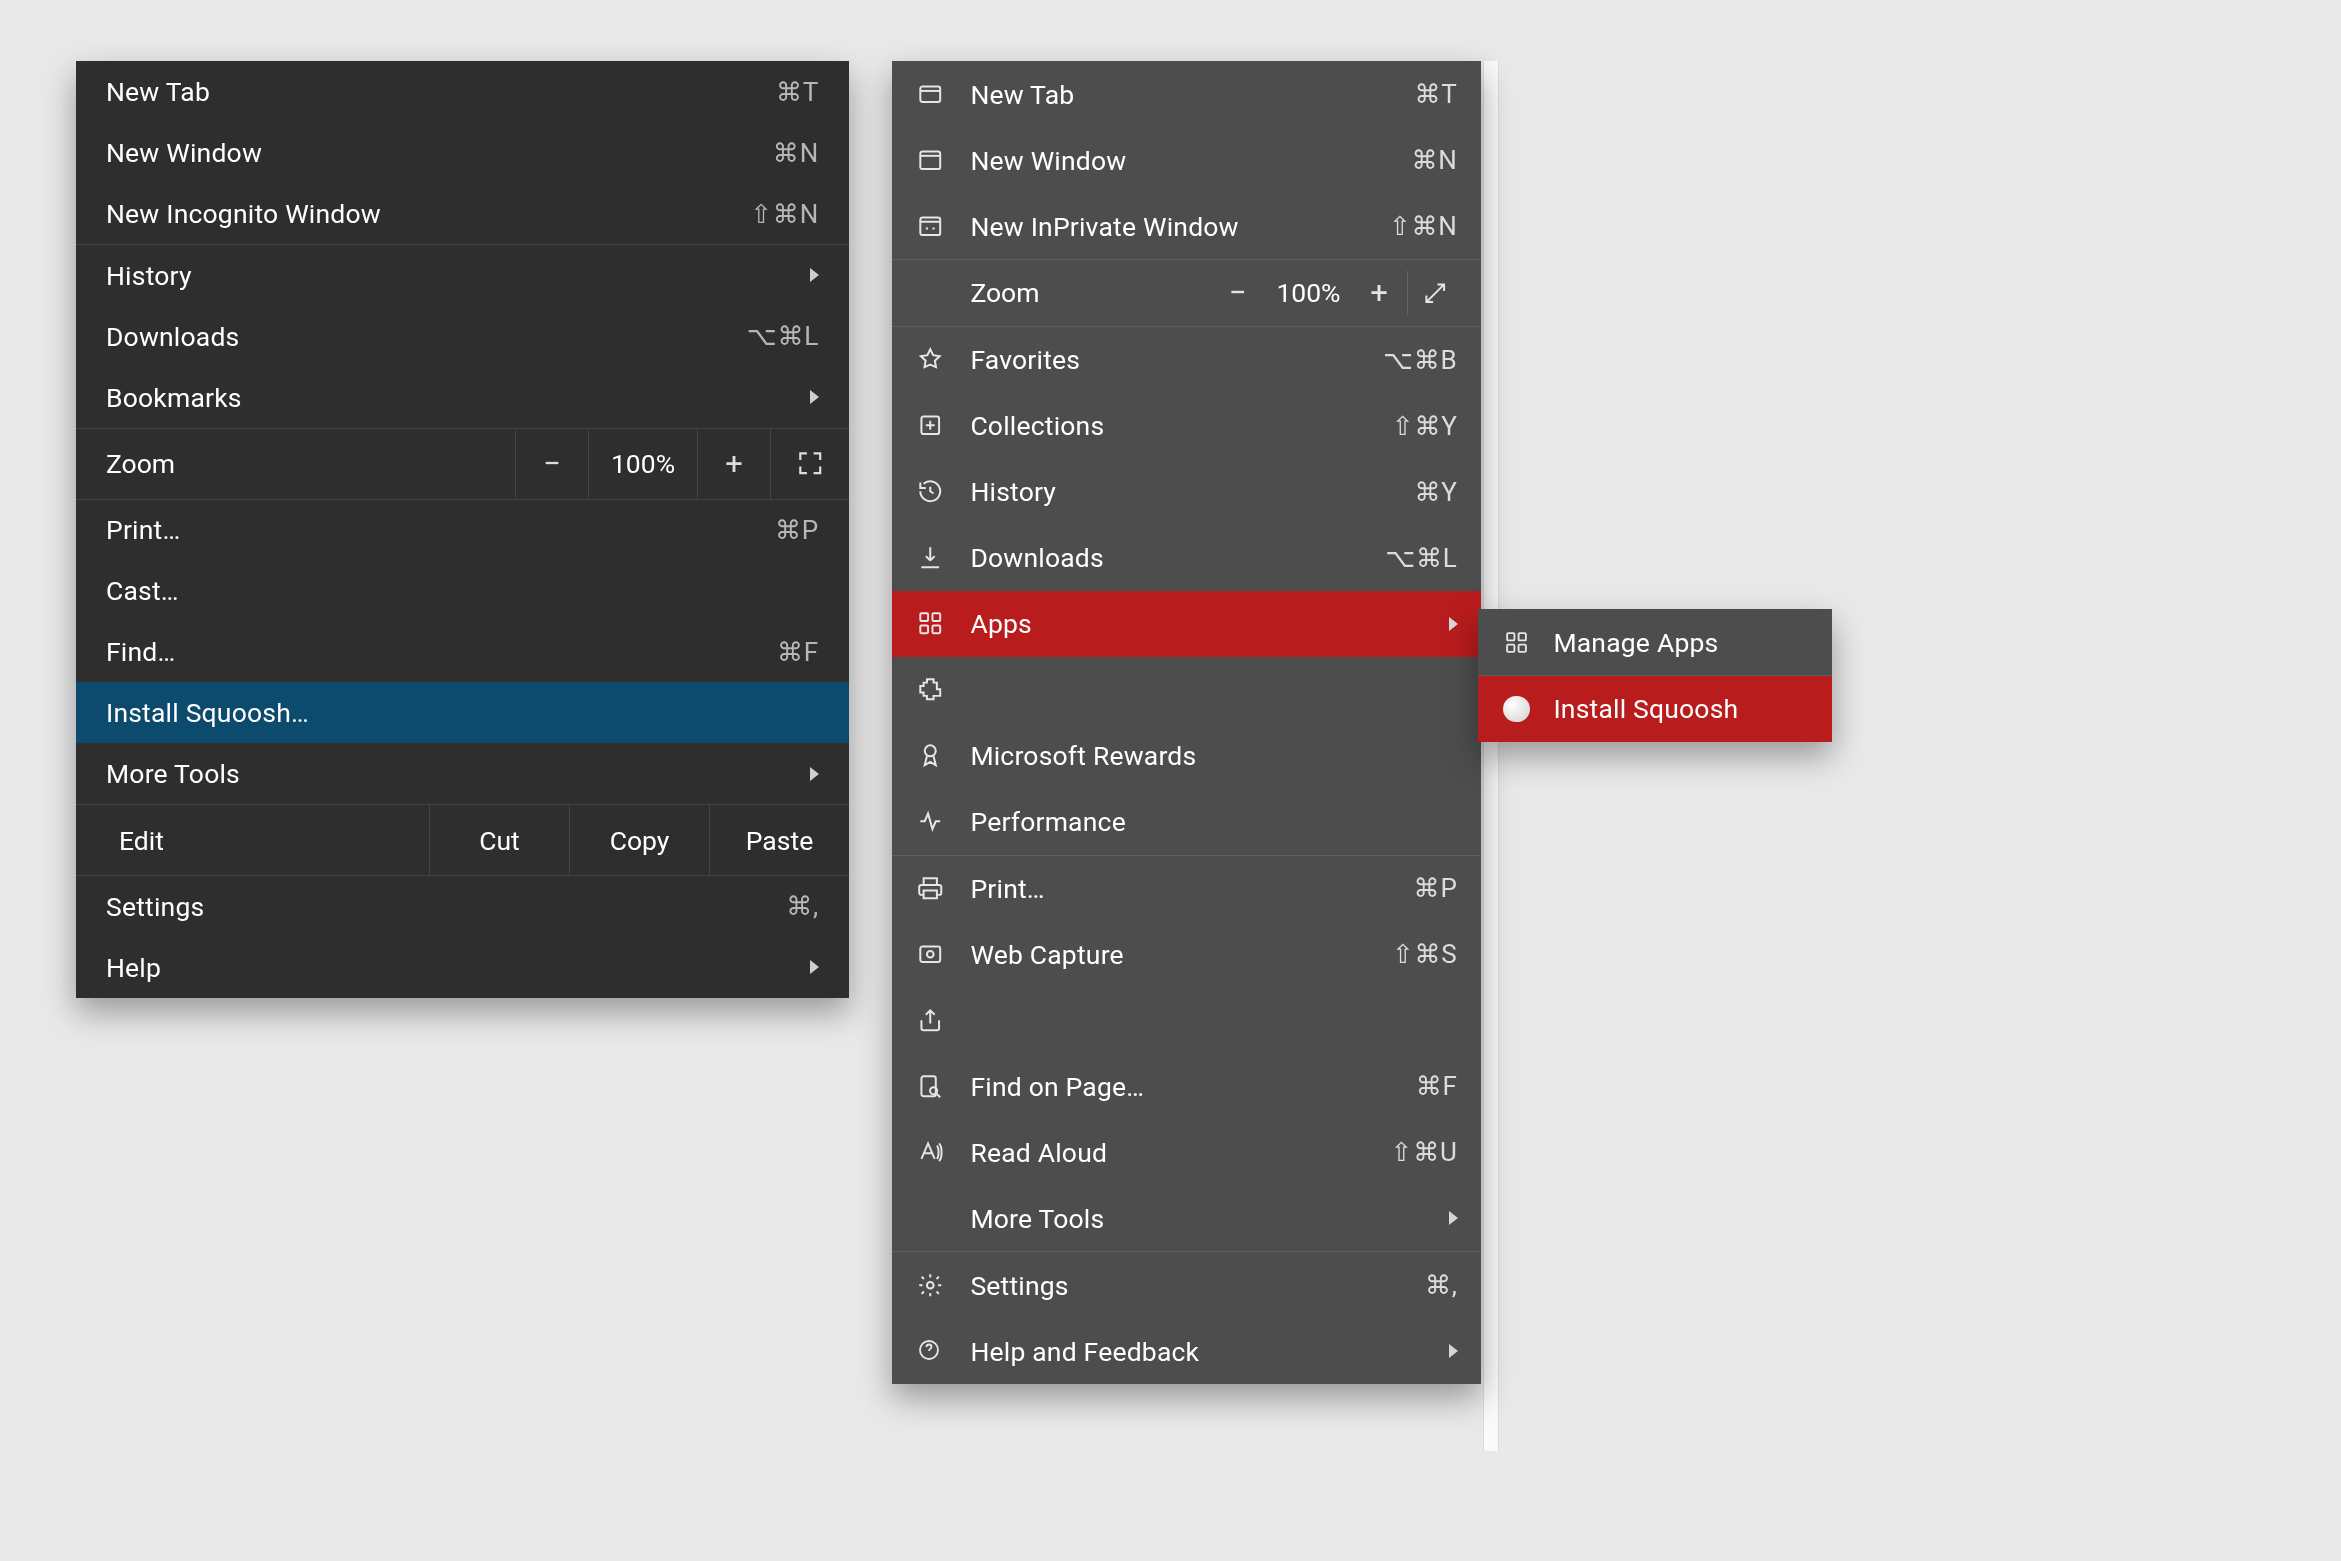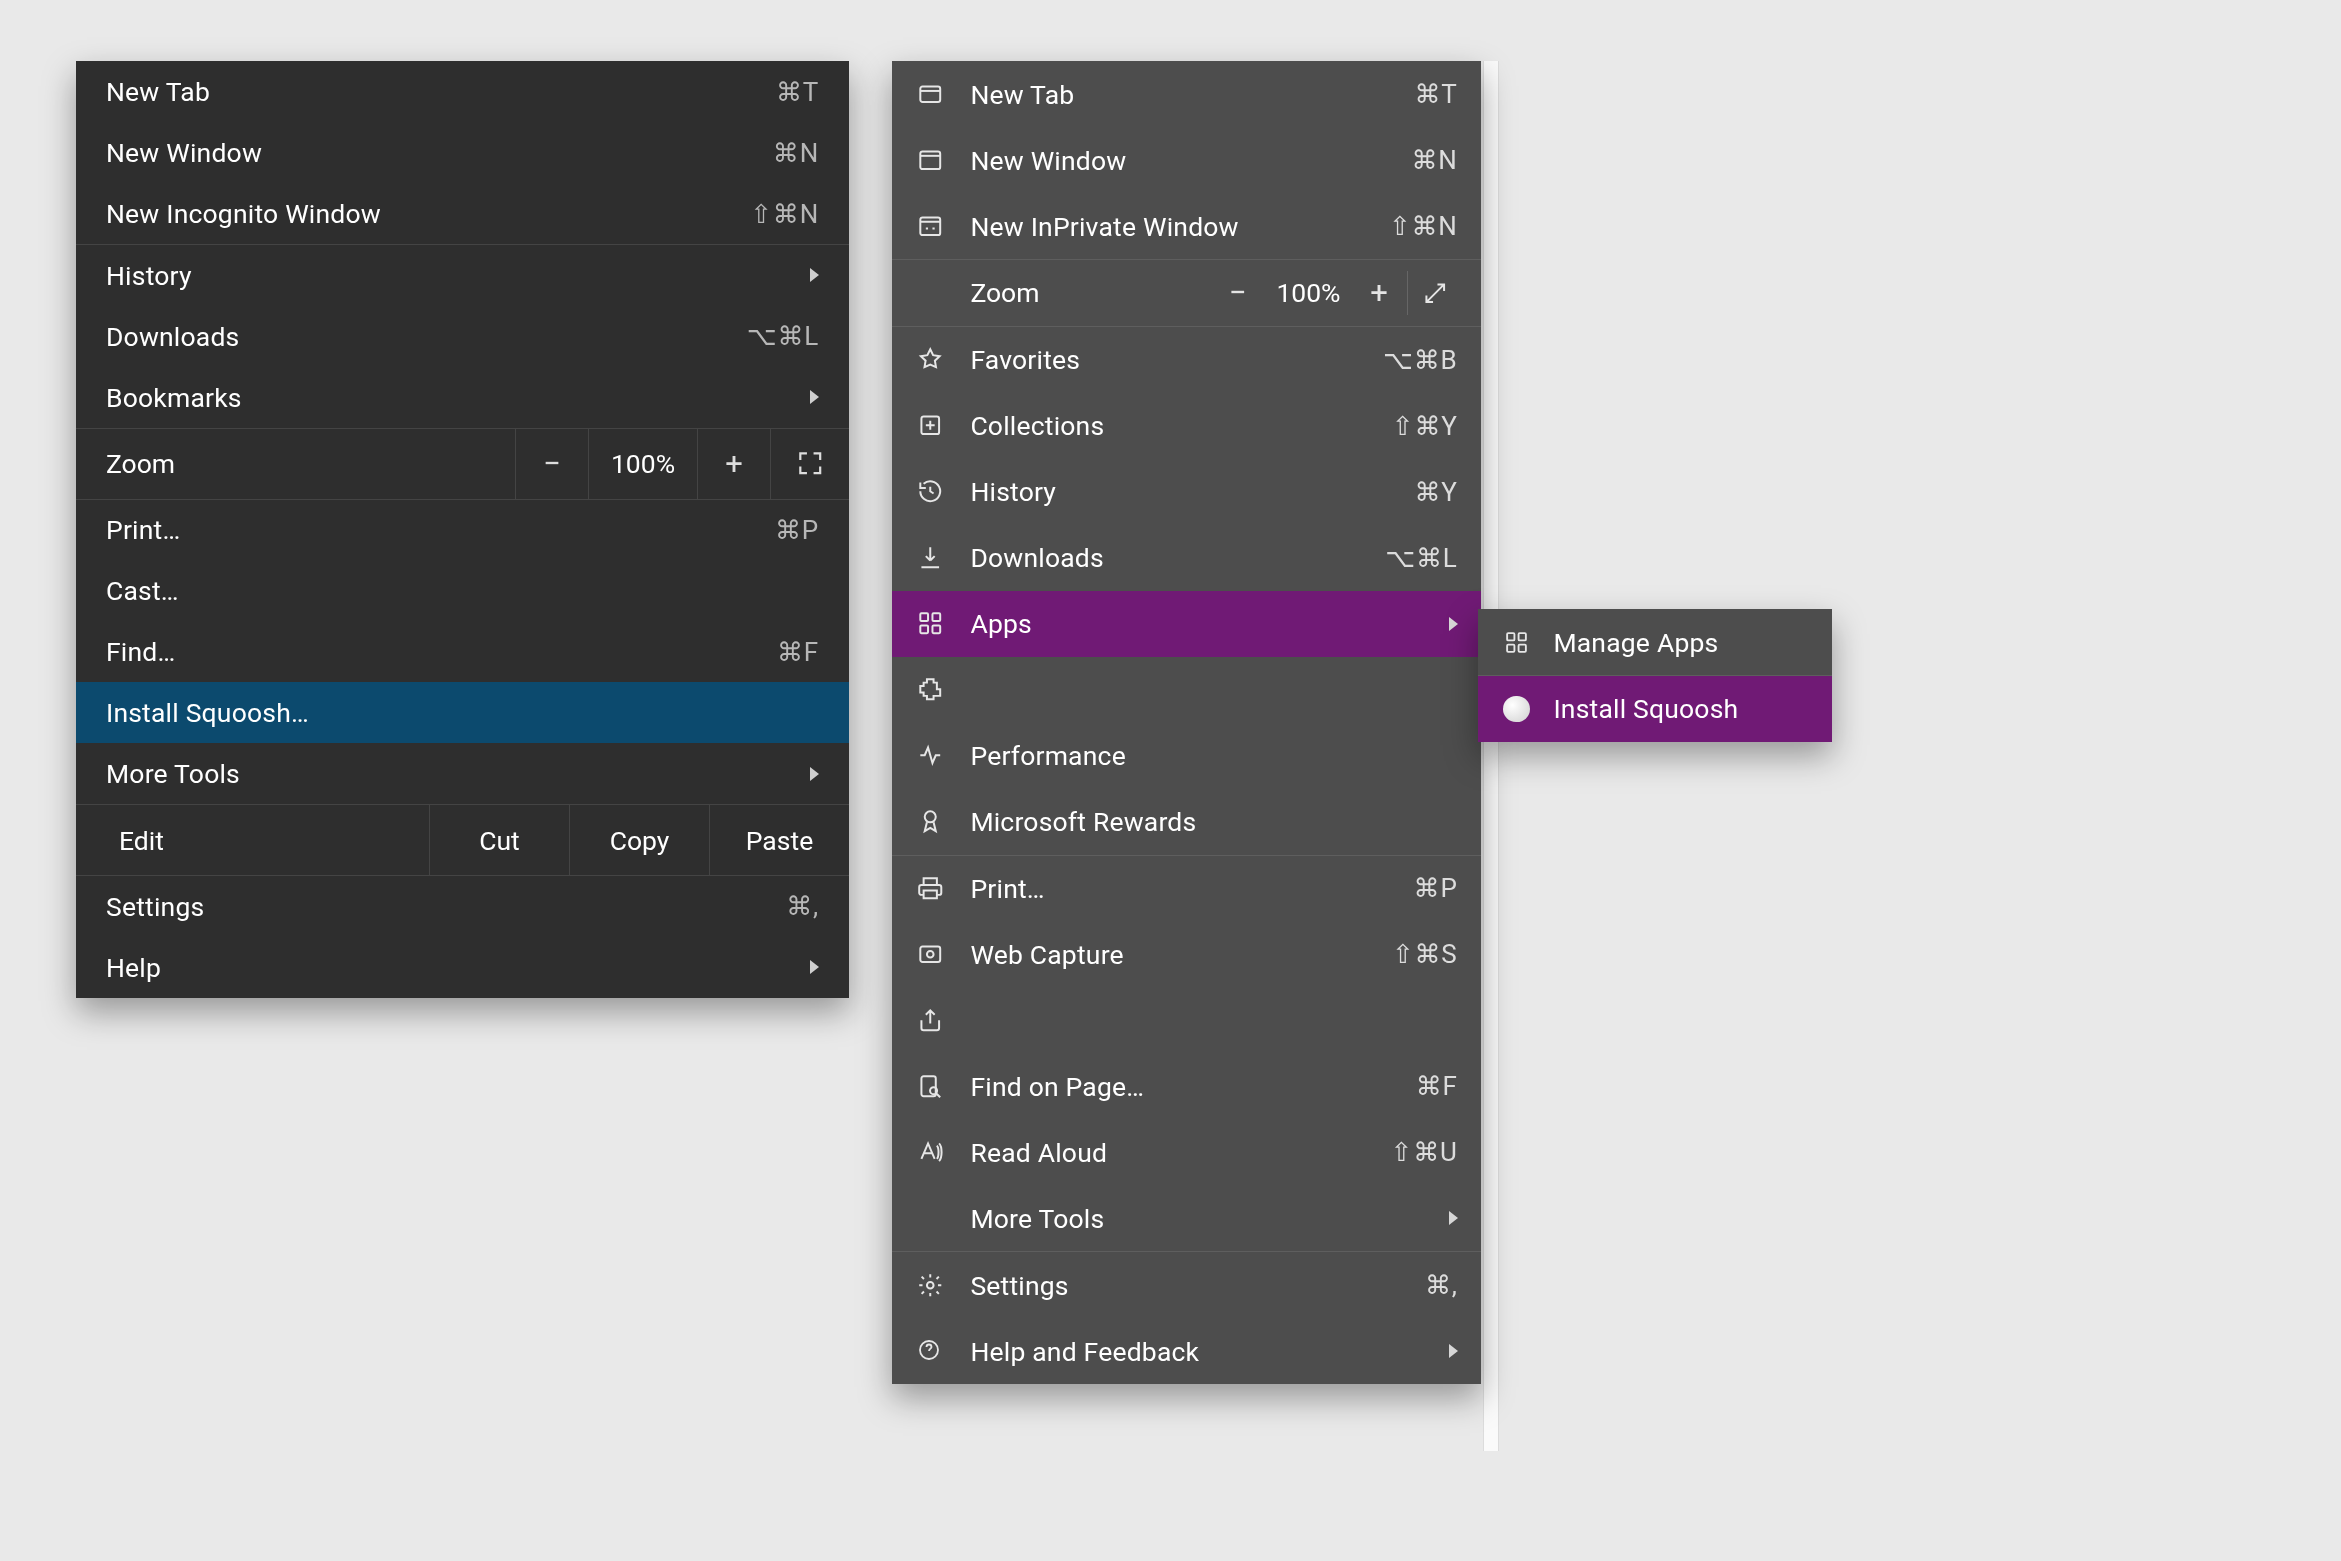--- a/index.html
+++ b/index.html
@@ -4,21 +4,21 @@
 <style>
 html,body{margin:0;padding:0;background:#e9e9e9;font-family:-apple-system,BlinkMacSystemFont,'Segoe UI',Roboto,Helvetica,Arial,sans-serif;width:2342px;height:1561px;font-size:26.5px;color:#fff}
 .page{position:relative;width:2342px;height:1561px}
 .menu{position:absolute;border-radius:0;box-shadow:0 14px 31px rgba(0,0,0,.35);overflow:hidden}
 .chrome{left:76px;top:61px;width:773px;background:#2e2e2e}
 .edge{left:892px;top:61px;width:589px;background:#4d4d4d}
 .submenu{left:1478px;top:609px;width:354px;background:#4d4d4d}
 .row{box-sizing:border-box;display:flex;align-items:center;width:100%;padding:0 30px;height:61px}
 .edge .row,.submenu .row{height:66px;padding:0 23.4px 0 23.4px}
 .row.hl{background:#0c4a6e}
-.row.hl2{background:#701a75}
+.row.hl2{background:#b91c1c}
 .txt{flex:1;white-space:nowrap;letter-spacing:0.2px}
 .short{color:#dcdcdc;font-size:26px;letter-spacing:0.8px;text-align:right;min-width:117px}
 .chrome .short{color:#b7b7b7}
 .sep{height:0.8px;background:#444;width:100%}
 .edge .sep,.submenu .sep{background:#5e5e5e}
 .ico{width:30px;height:30px;margin-right:25px;flex:0 0 30px;display:flex;align-items:center;justify-content:center}
 .submenu .ico{margin-right:22px}
 .chev{width:0;height:0;border-left:9.4px solid #cfcfcf;border-top:7px solid transparent;border-bottom:7px solid transparent}
 .edge .chev, .submenu .chev{border-left-color:#d7d7d7}
 svg{display:block}
@@ -227,33 +227,33 @@
  <div class="row">
         <span class="ico">
           <svg width="26.5" height="26.5" viewBox="0 0 24 24" fill="none" stroke="#e6e6e6" stroke-width="1.8">
             <path d="M9 3h6v3h3v6h3v6h-6v3H9v-3H6v-3H3V9h3V6h3z"></path>
           </svg>
         </span>
       </div>
  <div class="row">
         <span class="ico">
           <svg width="26.5" height="26.5" viewBox="0 0 24 24" fill="none" stroke="#e6e6e6" stroke-width="1.8">
-            <path d="M3 12h4l3-7 4 14 3-7h4"></path>
-          </svg>
-        </span>
-        <span class="txt">Performance</span>
-      </div>
- <div class="row">
-        <span class="ico">
-          <svg width="26.5" height="26.5" viewBox="0 0 24 24" fill="none" stroke="#e6e6e6" stroke-width="1.8">
             <circle cx="12" cy="8" r="5"></circle>
             <path d="M9 13l-2 8 5-3 5 3-2-8"></path>
           </svg>
         </span>
         <span class="txt">Microsoft Rewards</span>
+      </div>
+ <div class="row">
+        <span class="ico">
+          <svg width="26.5" height="26.5" viewBox="0 0 24 24" fill="none" stroke="#e6e6e6" stroke-width="1.8">
+            <path d="M3 12h4l3-7 4 14 3-7h4"></path>
+          </svg>
+        </span>
+        <span class="txt">Performance</span>
       </div>
  <div class="sep"></div>
  <div class="row">
         <span class="ico">
           <svg width="26.5" height="26.5" viewBox="0 0 24 24" fill="none" stroke="#e6e6e6" stroke-width="1.8">
             <path d="M6 9V3h12v6M6 18H4a2 2 0 0 1-2-2v-5a2 2 0 0 1 2-2h16a2 2 0 0 1 2 2v5a2 2 0 0 1-2 2h-2M6 14h12v7H6z"></path>
           </svg>
         </span>
         <span class="txt">Print…</span>
         <span class="short">⌘P</span>

